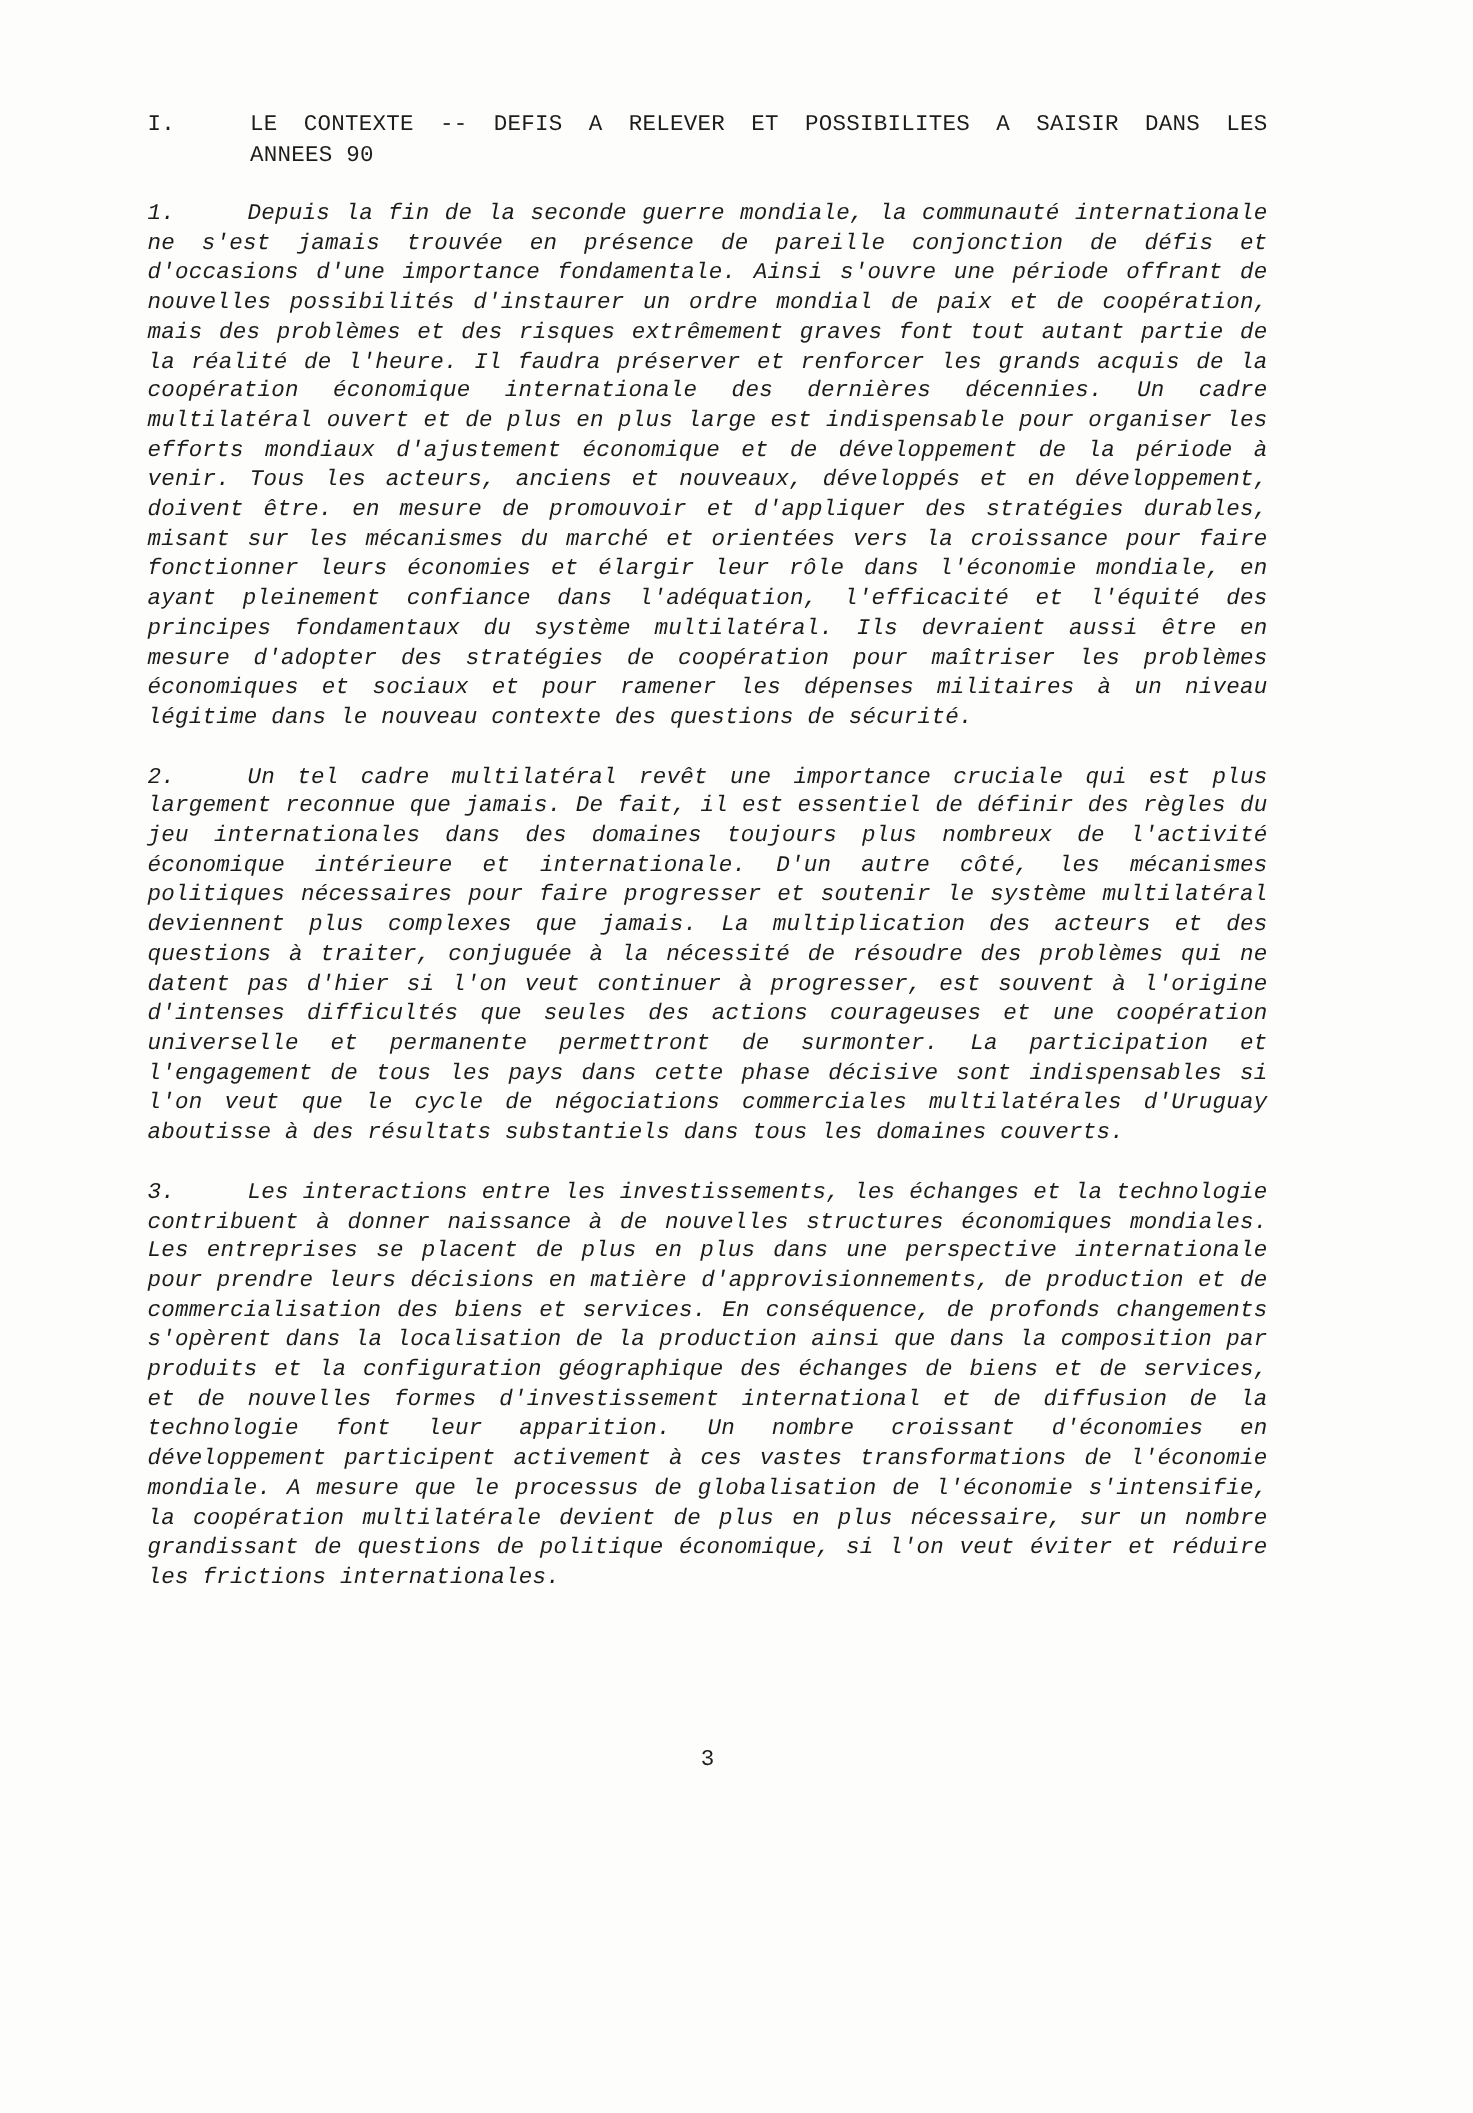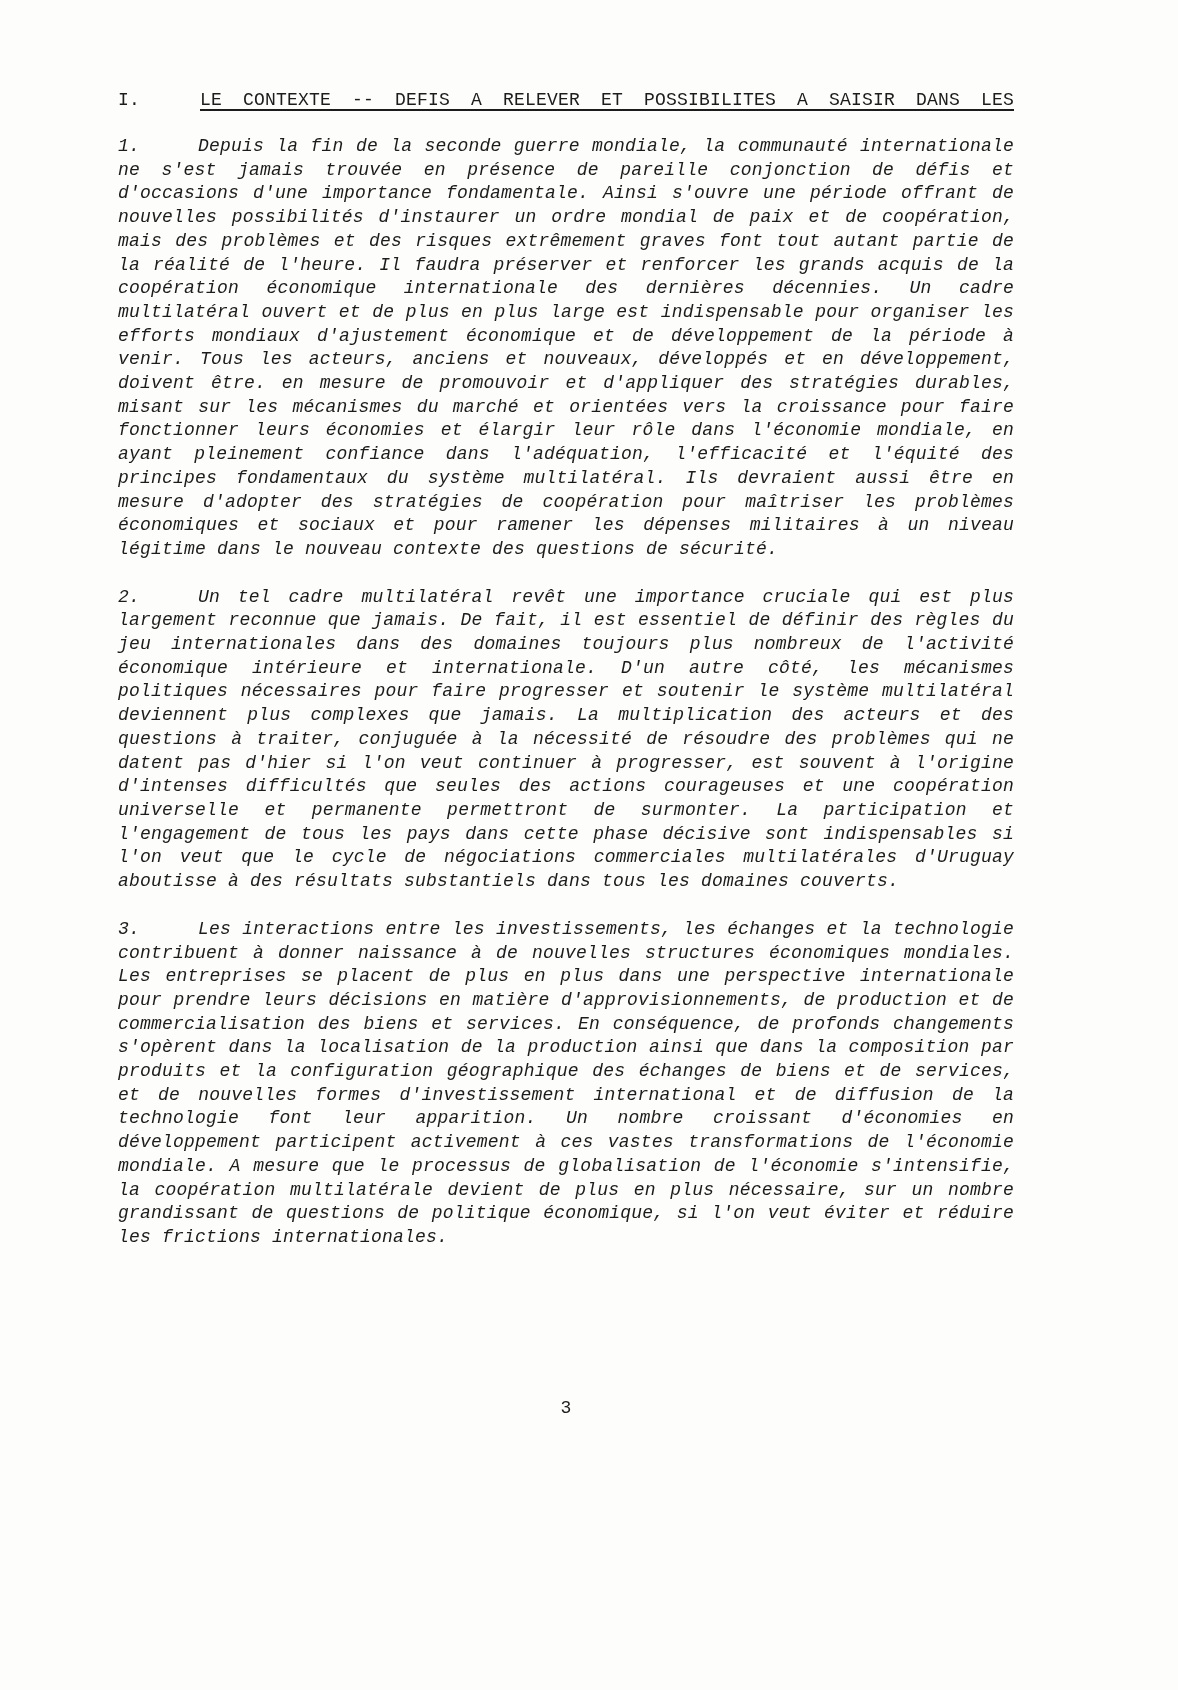--- a/index.html
+++ b/index.html
@@ -30,21 +30,20 @@
   }
   .h-num {
     flex: none;
     width: 82px;
   }
   .h-body {
     flex: 1;
     min-width: 0;
   }
   .h-line {
-    text-decoration: underline;
     text-underline-offset: 4px;
     text-decoration-thickness: 1.5px;
   }
   .h-just {
     text-align: justify;
     text-align-last: justify;
   }
   
   .body-text {
     font-size: 18px;
@@ -72,20 +71,21 @@
 </style>
 </head>
 <body>
 
 <div class="sheet">
 
   <header class="heading">
     <span class="h-num">I.</span>
     <div class="h-body">
       <div class="h-line h-just">LE CONTEXTE -- DEFIS A RELEVER ET POSSIBILITES A SAISIR DANS LES</div>
+      <div class="h-line">ANNEES 90</div>
     </div>
   </header>
 
   <main class="body-text">
 
     <p class="para">
       <span class="p-num">1.</span><span class="p-text">Depuis la fin de la seconde guerre mondiale, la communauté internationale ne s'est jamais trouvée en présence de pareille conjonction de défis et d'occasions d'une importance fondamentale. Ainsi s'ouvre une période offrant de nouvelles possibilités d'instaurer un ordre mondial de paix et de coopération, mais des problèmes et des risques extrêmement graves font tout autant partie de la réalité de l'heure. Il faudra préserver et renforcer les grands acquis de la coopération économique internationale des dernières décennies. Un cadre multilatéral ouvert et de plus en plus large est indispensable pour organiser les efforts mondiaux d'ajustement économique et de développement de la période à venir. Tous les acteurs, anciens et nouveaux, développés et en développement, doivent être. en mesure de promouvoir et d'appliquer des stratégies durables, misant sur les mécanismes du marché et orientées vers la croissance pour faire fonctionner leurs économies et élargir leur rôle dans l'économie mondiale, en ayant pleinement confiance dans l'adéquation, l'efficacité et l'équité des principes fondamentaux du système multilatéral. Ils devraient aussi être en mesure d'adopter des stratégies de coopération pour maîtriser les problèmes économiques et sociaux et pour ramener les dépenses militaires à un niveau légitime dans le nouveau contexte des questions de sécurité.</span>
     </p>
 
     <p class="para">

